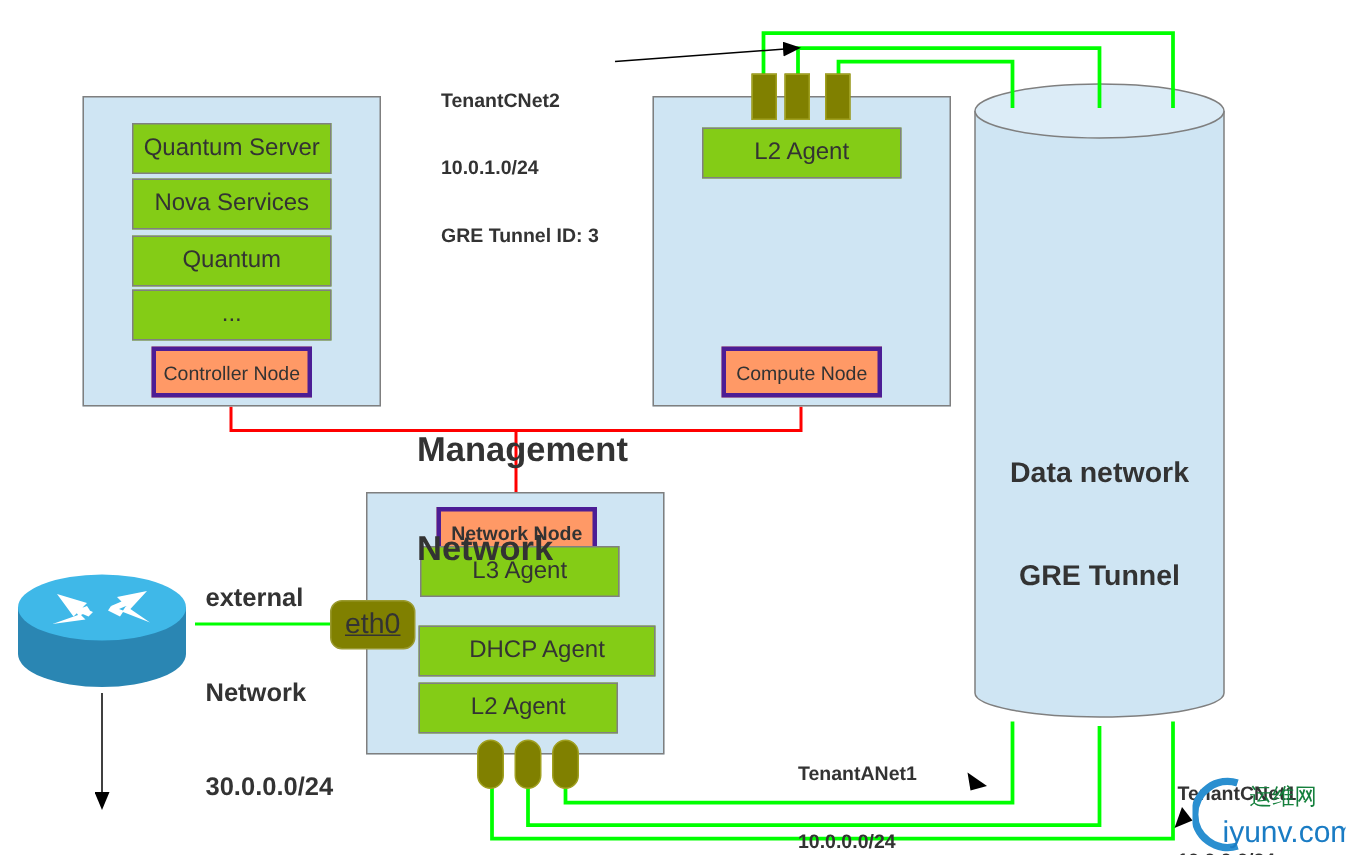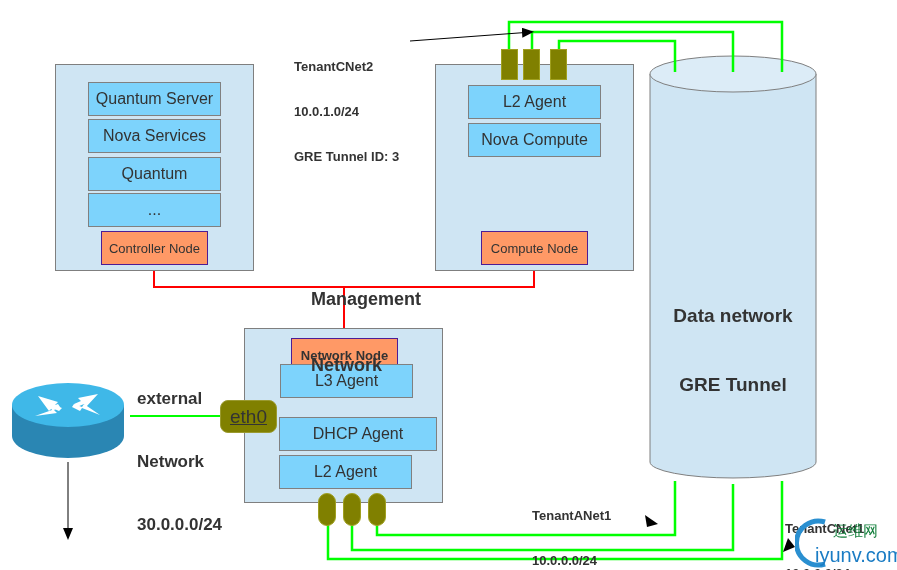--- a/index.html
+++ b/index.html
@@ -1,21 +1,21 @@
 <!DOCTYPE html>
 <html><head>
 <meta charset="utf-8">
 <style>
   html, body { margin:0; padding:0; background:#ffffff; }
   body { width:897px; height:570px; position:relative; overflow:hidden; font-family:"Liberation Sans", sans-serif; }
   #canvas { position:absolute; left:0; top:0; width:897px; height:570px; }
   .node { position:absolute; background:#cfe5f3; border:1px solid #7f7f7f; box-sizing:border-box; }
-  .svc { position:absolute; background:#7dd3fc; border:1px solid #808080; box-sizing:border-box; color:#333333;
+  .svc { position:absolute; background:#84cc16; border:1px solid #808080; box-sizing:border-box; color:#333333;
          font-size:16px; display:flex; align-items:center; justify-content:center; white-space:nowrap; }
-  .lbl { position:absolute; background:#ff9966; border:1px solid #4c1d95; box-sizing:border-box; color:#333333;
+  .lbl { position:absolute; background:#ff9966; border:3px solid #4c1d95; box-sizing:border-box; color:#333333;
          font-size:13px; display:flex; align-items:center; justify-content:center; white-space:nowrap; }
   .txt { position:absolute; color:#333333; white-space:pre;font-weight:bold; }
   .port { position:absolute; background:#808000; box-sizing:border-box; border:1px solid #a0a020; }
   .port-round { border-radius:12px; }
   .eth { position:absolute; background:#808000; border-radius:8px; color:#333333; font-size:19px;
          display:flex; align-items:center; justify-content:center; border:1px solid #9a9a30; box-sizing:border-box; }
 </style>
 </head>
 <body>
 
@@ -75,42 +75,41 @@
   <div class="node" style="left:55px;top:64px;width:199px;height:207px;">
     <div class="svc" style="left:32px;top:17px;width:133px;height:34px;">Quantum Server</div>
     <div class="svc" style="left:32px;top:54px;width:133px;height:34px;">Nova Services</div>
     <div class="svc" style="left:32px;top:92px;width:133px;height:34px;">Quantum</div>
     <div class="svc" style="left:32px;top:128px;width:133px;height:34px;">...</div>
     <div class="lbl" style="left:45px;top:166px;width:107px;height:34px;">Controller Node</div>
   </div>
 
   <div class="node" style="left:435px;top:64px;width:199px;height:207px;">
     <div class="svc" style="left:32px;top:20px;width:133px;height:34px;">L2 Agent</div>
-    <div class="svc" style="left:32px;top:58px;width:133px;height:34px;">Nova Compute</div>
     <div class="lbl" style="left:45px;top:166px;width:107px;height:34px;">Compute Node</div>
   </div>
 
   <div class="port" style="left:501px;top:49px;width:17px;height:31px;"></div>
   <div class="port" style="left:523px;top:49px;width:17px;height:31px;"></div>
   <div class="port" style="left:550px;top:49px;width:17px;height:31px;"></div>
 
   <div class="node" style="left:244px;top:328px;width:199px;height:175px;">
     <div class="lbl" style="left:46px;top:9px;width:107px;height:34px;font-weight:bold;">Network Node</div>
     <div class="svc" style="left:35px;top:35px;width:133px;height:34px;">L3 Agent</div>
     <div class="svc" style="left:34px;top:88px;width:158px;height:34px;">DHCP Agent</div>
     <div class="svc" style="left:34px;top:126px;width:133px;height:34px;">L2 Agent</div>
   </div>
 
   <div class="eth" style="left:220px;top:400px;width:57px;height:33px;text-decoration:underline;">eth0</div>
 
   <div class="port port-round" style="left:318px;top:493px;width:18px;height:33px;"></div>
   <div class="port port-round" style="left:343px;top:493px;width:18px;height:33px;"></div>
   <div class="port port-round" style="left:368px;top:493px;width:18px;height:33px;"></div>
 
-  <div class="txt" style="left:278px;top:244px;font-size:18px;line-height:22px;margin-left:33px;">
+  <div class="txt" style="left:278px;top:244px;font-size:23px;line-height:22px;">
     <div>Management</div>
     <div>Network</div>
   </div>
 
   <div class="txt" style="left:137px;top:346px;font-size:17px;line-height:21px;">
     <div>external</div>
     <div>Network</div>
     <div>30.0.0.0/24</div>
   </div>
 

